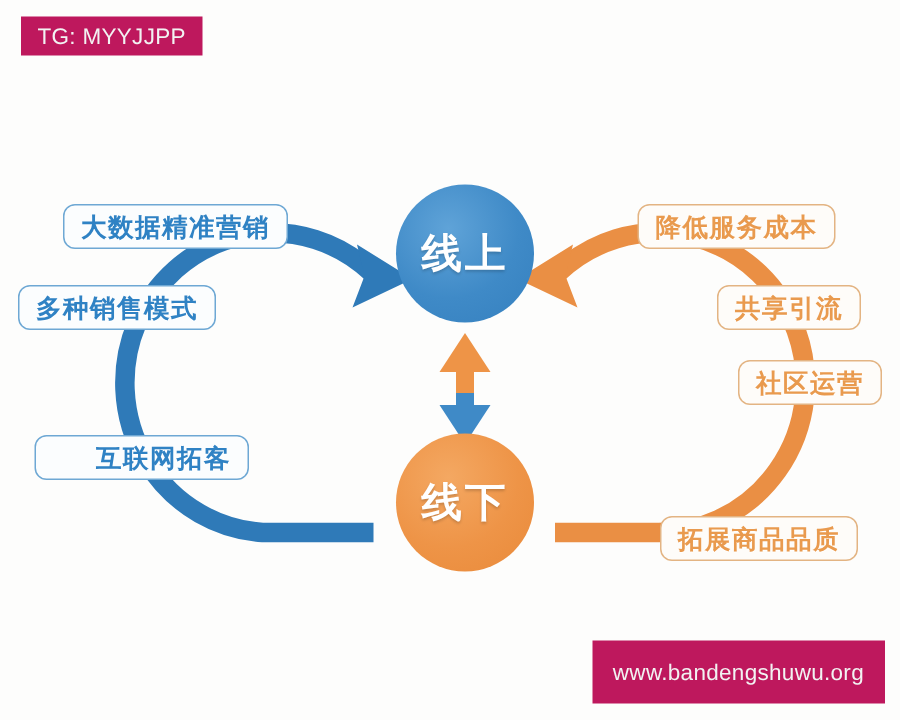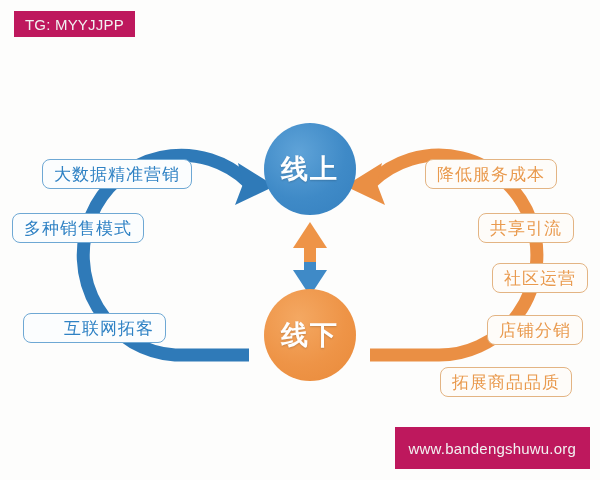--- a/index.html
+++ b/index.html
@@ -83,25 +83,24 @@
   
   .chip {
     position: absolute;
     height: 30px;
     display: flex;
     align-items: center;
     justify-content: center;
     padding: 0 11px;
     border-radius: 8px;
     font-size: 17px;
-    font-weight: normal;
+    font-weight: bold;
     letter-spacing: 1px;
     white-space: nowrap;
     box-sizing: border-box;
-    margin-top: 23px;
   }
   .chip.blue {
     border: 1.5px solid #6ea8d4;
     background: #fbfdfe;
     color: #2f82c4;
     text-shadow: 0 1px 0 #ffffff;
   }
   .chip.orange {
     border: 1.5px solid #e3b483;
     background: #fefcf9;
@@ -153,23 +152,20 @@
 
   <div class="chip orange" style="left:425px; top:136px;justify-content:flex-end;">
     <span>降低服务成本</span>
   </div>
   <div class="chip orange" style="left:478px; top:190px;">
     <span>共享引流</span>
   </div>
   <div class="chip orange" style="left:492px; top:240px;">
     <span>社区运营</span>
   </div>
-  <div class="chip orange" style="left:487px; top:292px;">
-    <span>店铺分销</span>
-  </div>
   <div class="chip orange" style="left:440px; top:344px;">
     <span>拓展商品品质</span>
   </div>
 
   <div class="wm" id="wm-tag">
     <span>TG: MYYJJPP</span>
   </div>
   <div class="wm" id="wm-site">
     <span>www.bandengshuwu.org</span>
   </div>

